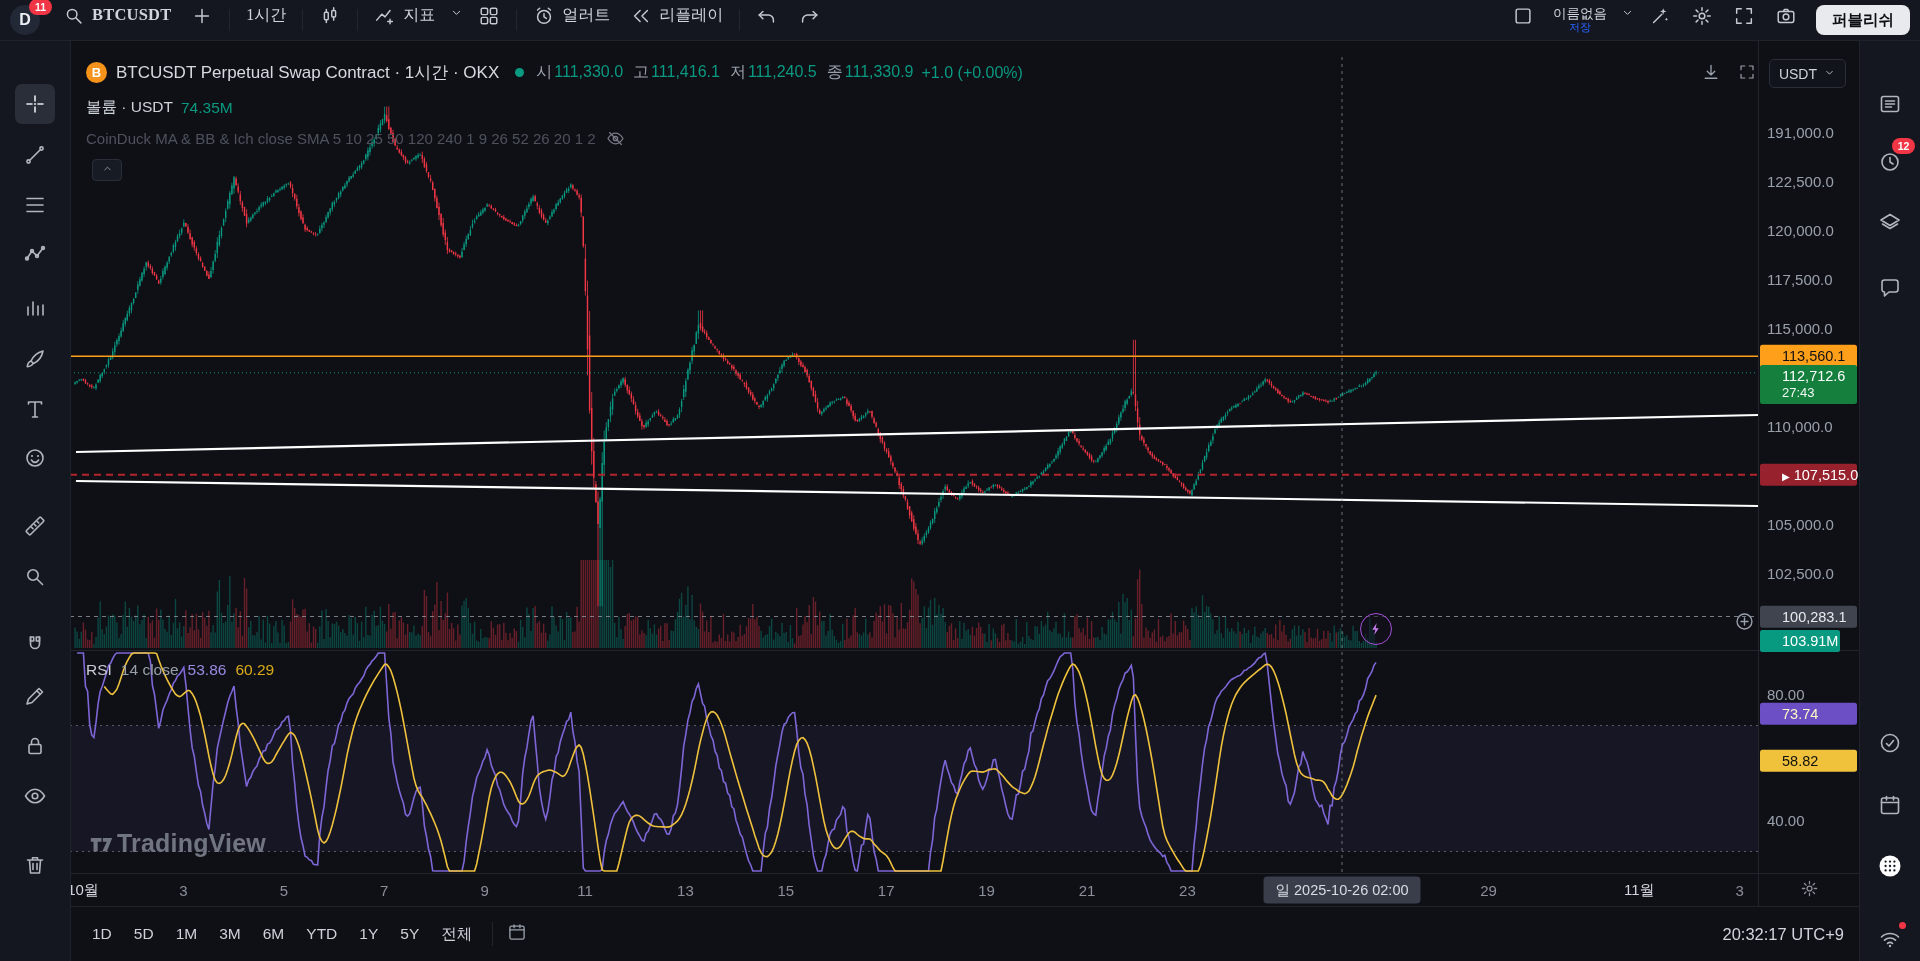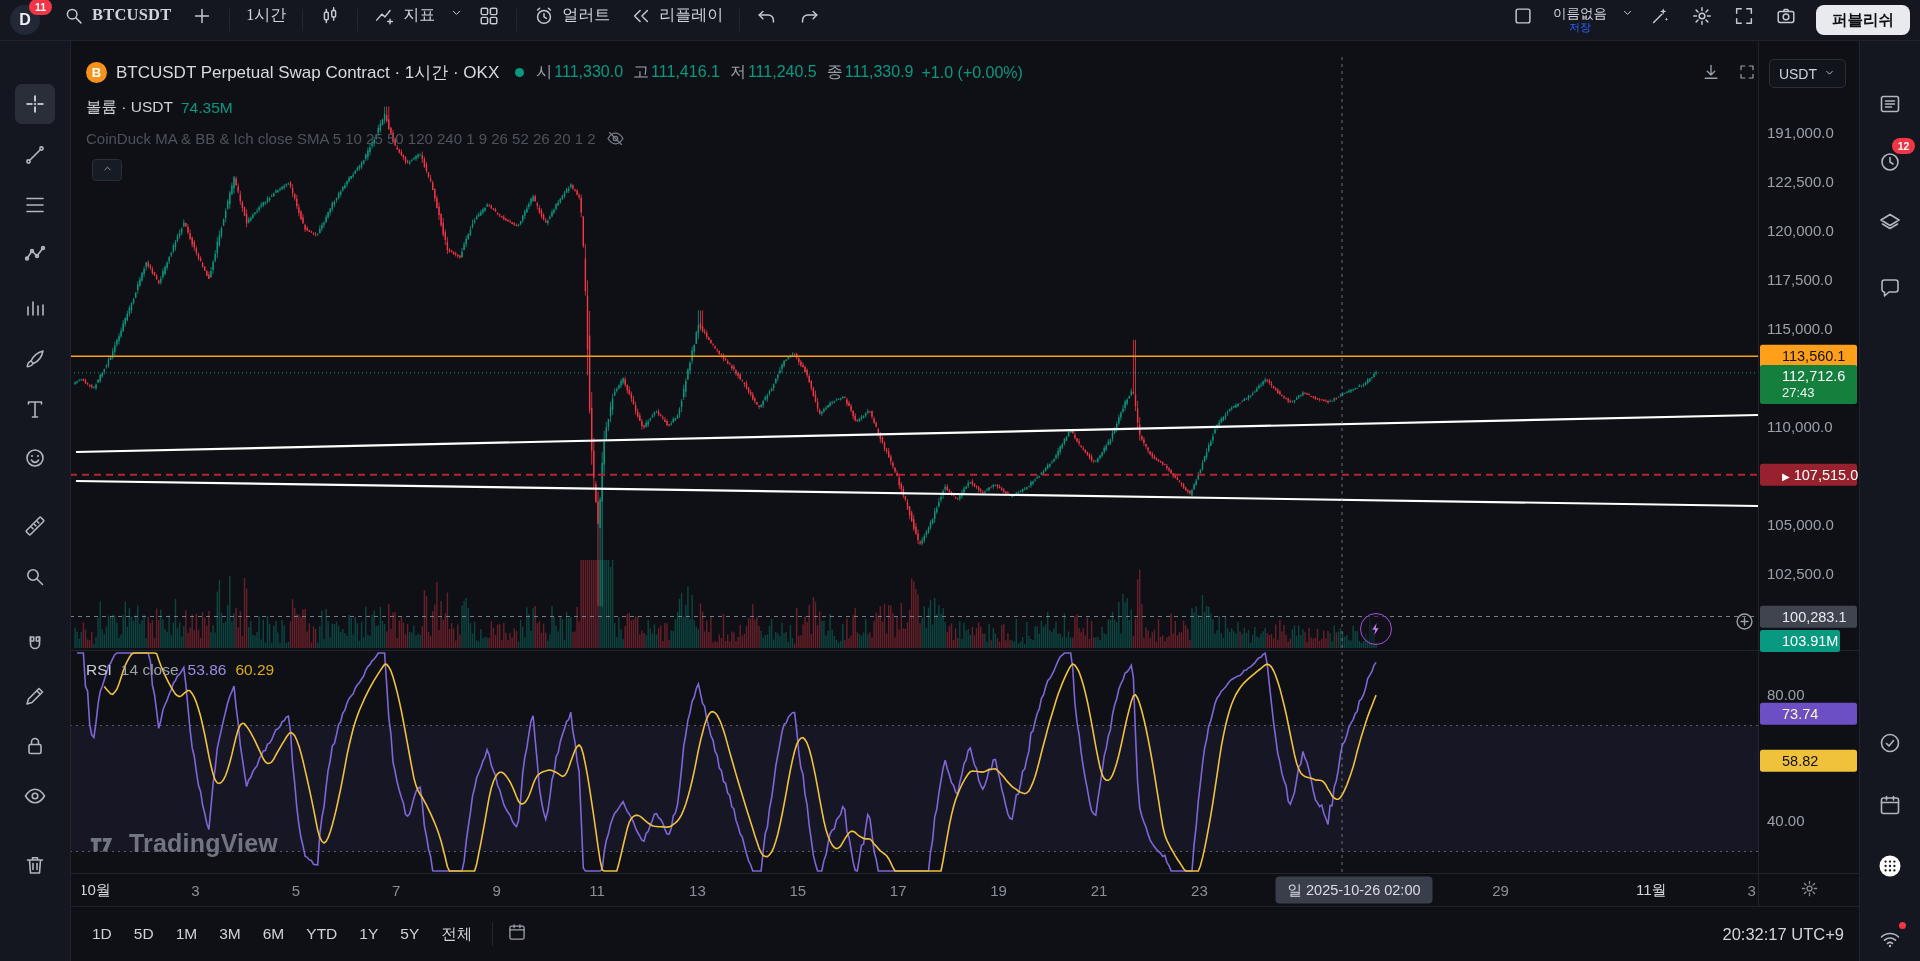--- a/index.html
+++ b/index.html
@@ -78,37 +78,37 @@
   .tag-volm{background:#089981;color:#fff;width:80px;}
   .tag-purple{background:#6c4fc4;color:#fef9c3;}
   .tag-yellow{background:#f0c23c;color:#111;}
 
   
   .rsi-row{position:absolute;left:16px;top:620px;font-size:15.5px;color:#c9ccd4;z-index:4;display:flex;gap:9px;}
   .rsi-v1{color:#9b8ae0;}
   .rsi-v2{color:#d9ab15;}
 
   
-  .taxis{position:absolute;left:12px;top:832px;width:1790px;height:33px;overflow:hidden;z-index:4;cursor:ew-resize;}
+  .taxis{position:absolute;left:0;top:832px;width:1790px;height:33px;overflow:hidden;z-index:4;cursor:ew-resize;}
   .tlab{position:absolute;top:50%;transform:translate(-50%,-50%);font-size:15px;color:#8b8f99;}
   .tlab.major{color:#d1d4dc;}
   .thl{position:absolute;top:50%;transform:translate(-50%,-50%);background:#3a3e4a;color:#d9dce3;font-size:14.5px;
        padding:4px 12px;border-radius:4px;white-space:nowrap;}
   .axis-gear{position:absolute;left:1726px;top:836px;width:26px;height:26px;display:flex;align-items:center;justify-content:center;
              color:#8b8f99;z-index:5;cursor:pointer;}
 
   
   .bbar{position:absolute;left:0;top:865px;width:1790px;height:55px;border-top:1px solid #1f232b;display:flex;align-items:center;
         padding-left:12px;box-sizing:border-box;z-index:4;background:#0e1016;}
   .range-btn{background:none;border:none;color:#cfd2d9;font-size:15.5px;font-family:inherit;padding:5px 10px;border-radius:6px;cursor:pointer;}
   .bbar .vdiv{height:24px;margin:0 10px;}
   .clock{position:absolute;right:16px;top:50%;transform:translateY(-50%);font-size:16.5px;color:#d1d4dc;cursor:pointer;}
 
   
-  .wm{position:absolute;left:18px;top:788px;display:flex;align-items:center;gap:14px;color:#767b87;z-index:2;opacity:.95;text-align:right;}
+  .wm{position:absolute;left:18px;top:788px;display:flex;align-items:center;gap:2px;color:#767b87;z-index:2;opacity:.95;text-align:right;}
   .wm-text{font-size:25px;font-weight:700;letter-spacing:.2px;}
 
   
   .bolt-circle{position:absolute;left:1290px;top:572px;width:32px;height:32px;border-radius:50%;border:1.6px solid #a24fd8;
                background:rgba(20,16,28,.55);display:flex;align-items:center;justify-content:center;color:#c77df0;z-index:4;cursor:pointer;box-sizing:border-box;}
   .plus-circle{position:absolute;left:1662px;top:568px;width:24px;height:24px;display:flex;align-items:center;justify-content:center;
                color:#9aa0aa;z-index:4;cursor:pointer;}
 </style>
 </head>
 <body>

